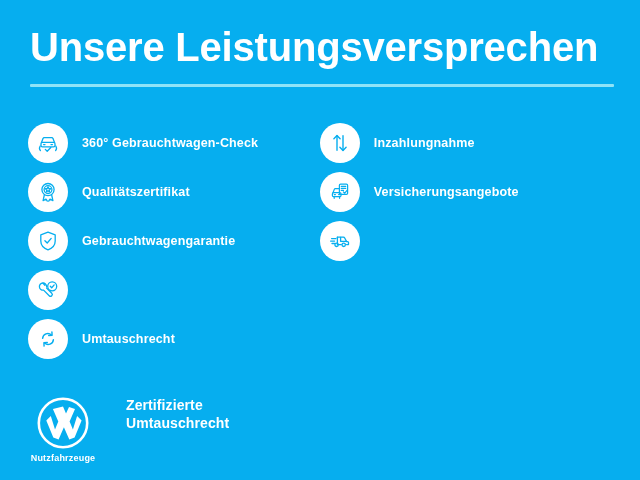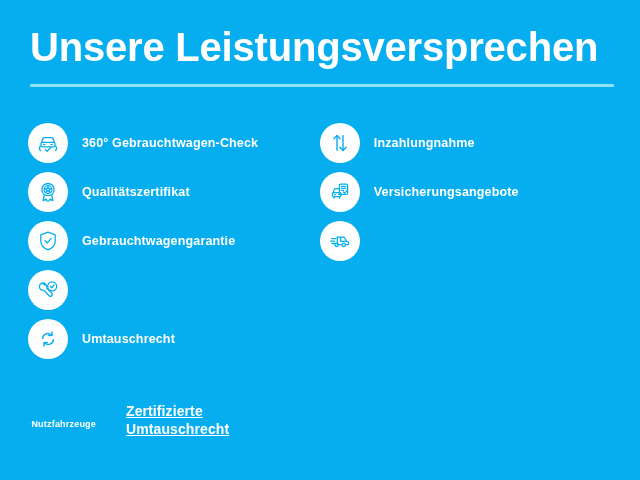--- a/index.html
+++ b/index.html
@@ -97,44 +97,42 @@
   .brand {
     position: absolute;
     left: 30px;
     top: 396px;
     display: flex;
     align-items: flex-start;
   }
   .brand-mark {
     width: 66px;
     display: flex;
-    flex-direction: row;
+    flex-direction: column;
     align-items: center;
   }
   .vw-roundel {
     display: block;
   }
   .brand-sub {
     margin-top: 3px;
     font-size: 9px;
     line-height: 11px;
     font-weight: 700;
     color: #ffffff;
     letter-spacing: 0.2px;
     white-space: nowrap;
   }
   .brand-text {
     margin-left: 30px;
-    margin-top: 6px;
     font-size: 14px;
     line-height: 18px;
     font-weight: 700;
     color: #ffffff;
     letter-spacing: 0.1px;
-    text-decoration: underline;
   }
   .brand-text span { display: block; white-space: nowrap; }
 </style>
 </head>
 <body>
 
 <div class="poster">
 
   <div class="header">
     <h1 class="page-title">Unsere Leistungsversprechen</h1>

